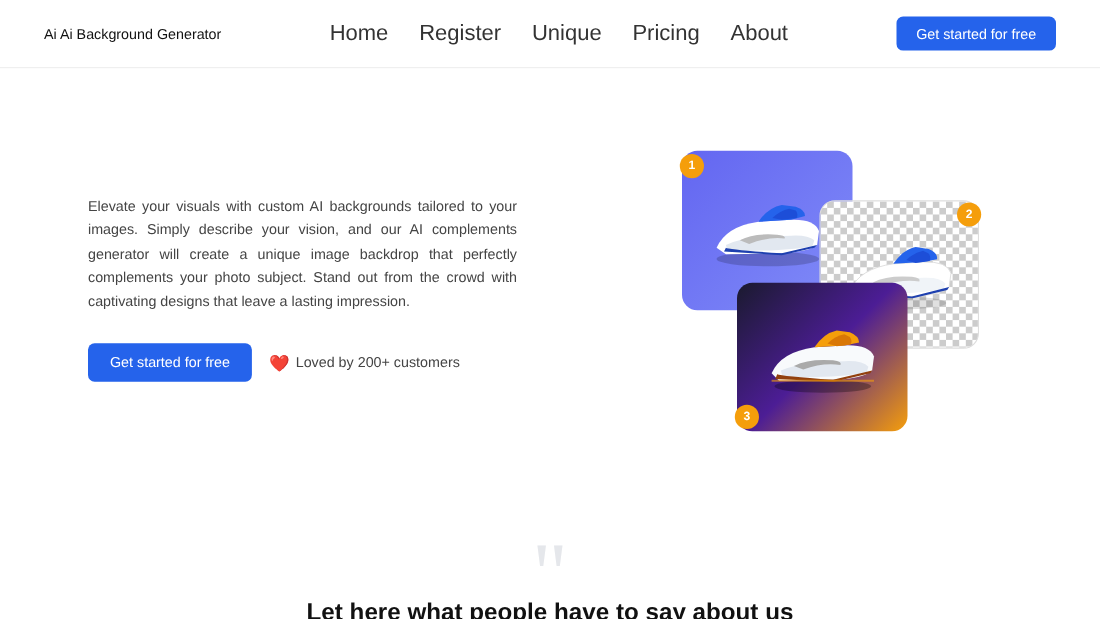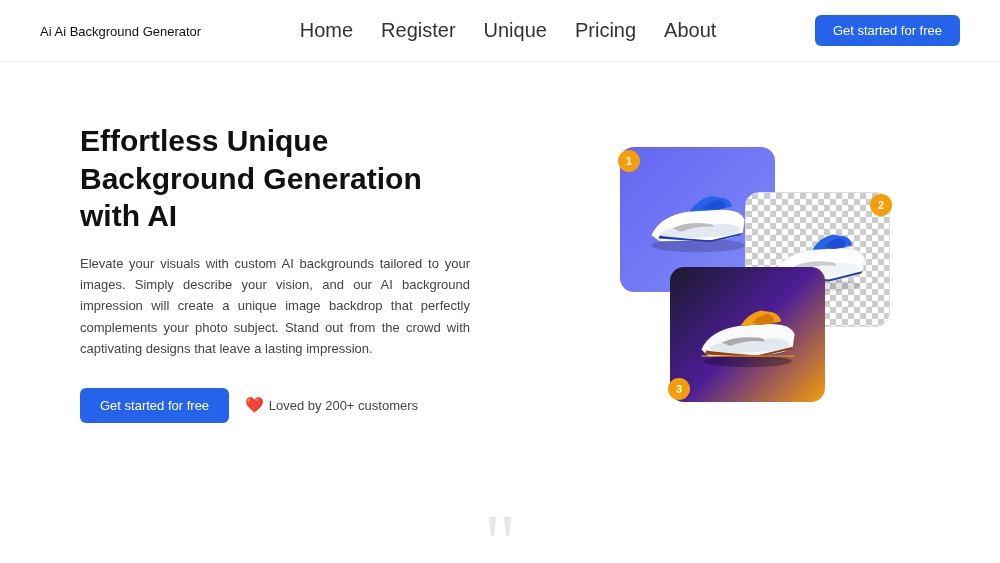--- a/index.html
+++ b/index.html
@@ -97,22 +97,21 @@
     <a>Register</a>
     <a>Unique</a>
     <a>Pricing</a>
     <a>About</a>
   </div>
   <button class="nav-cta">Get started for free</button>
 </nav>
 
 <section class="hero">
   <div class="hero-text">
-    <h1>Effortless Unique Background Generation with AI</h1>
-    <p>Elevate your visuals with custom AI backgrounds tailored to your images. Simply describe your vision, and our AI background impression will create a unique image backdrop that perfectly complements your photo subject. Stand out from the crowd with captivating designs that leave a lasting impression.</p>
+    <p>Elevate your visuals with custom AI backgrounds tailored to your images. Simply describe your vision, and our AI complements generator will create a unique image backdrop that perfectly complements your photo subject. Stand out from the crowd with captivating designs that leave a lasting impression.</p>
     <div class="hero-actions">
       <button class="btn-primary">Get started for free</button>
       <span class="loved-text">
         <span class="heart">❤️</span>
         <span>Loved by 200+ customers</span>
       </span>
     </div>
   </div>
 
   <div class="hero-visual">

